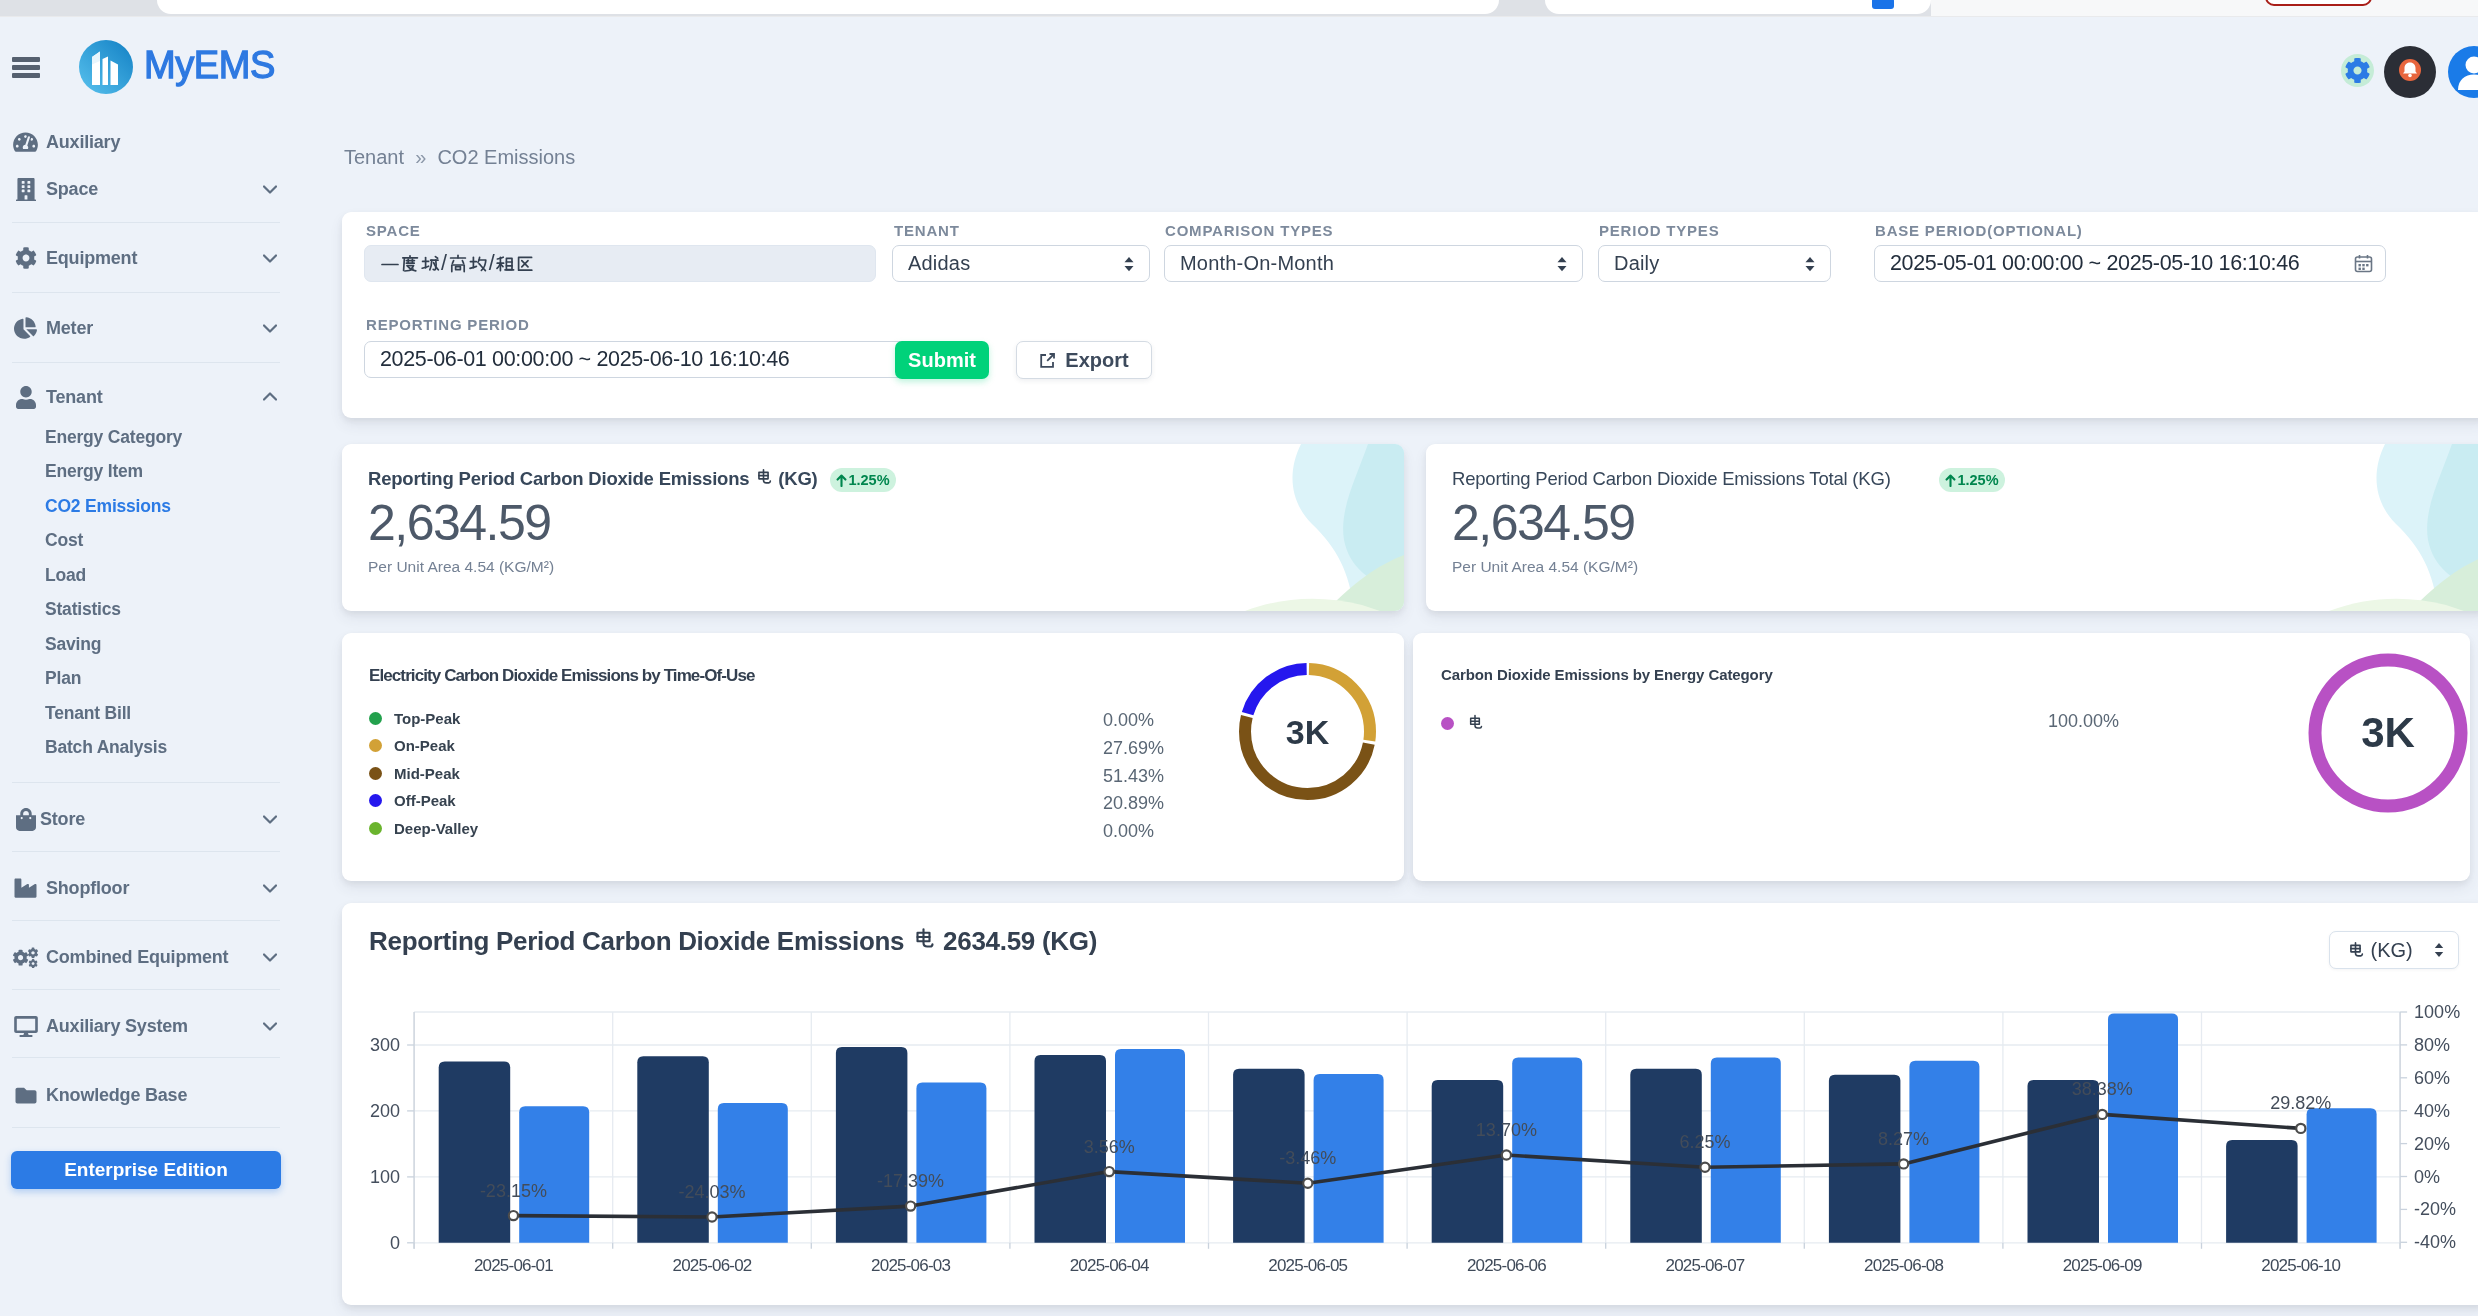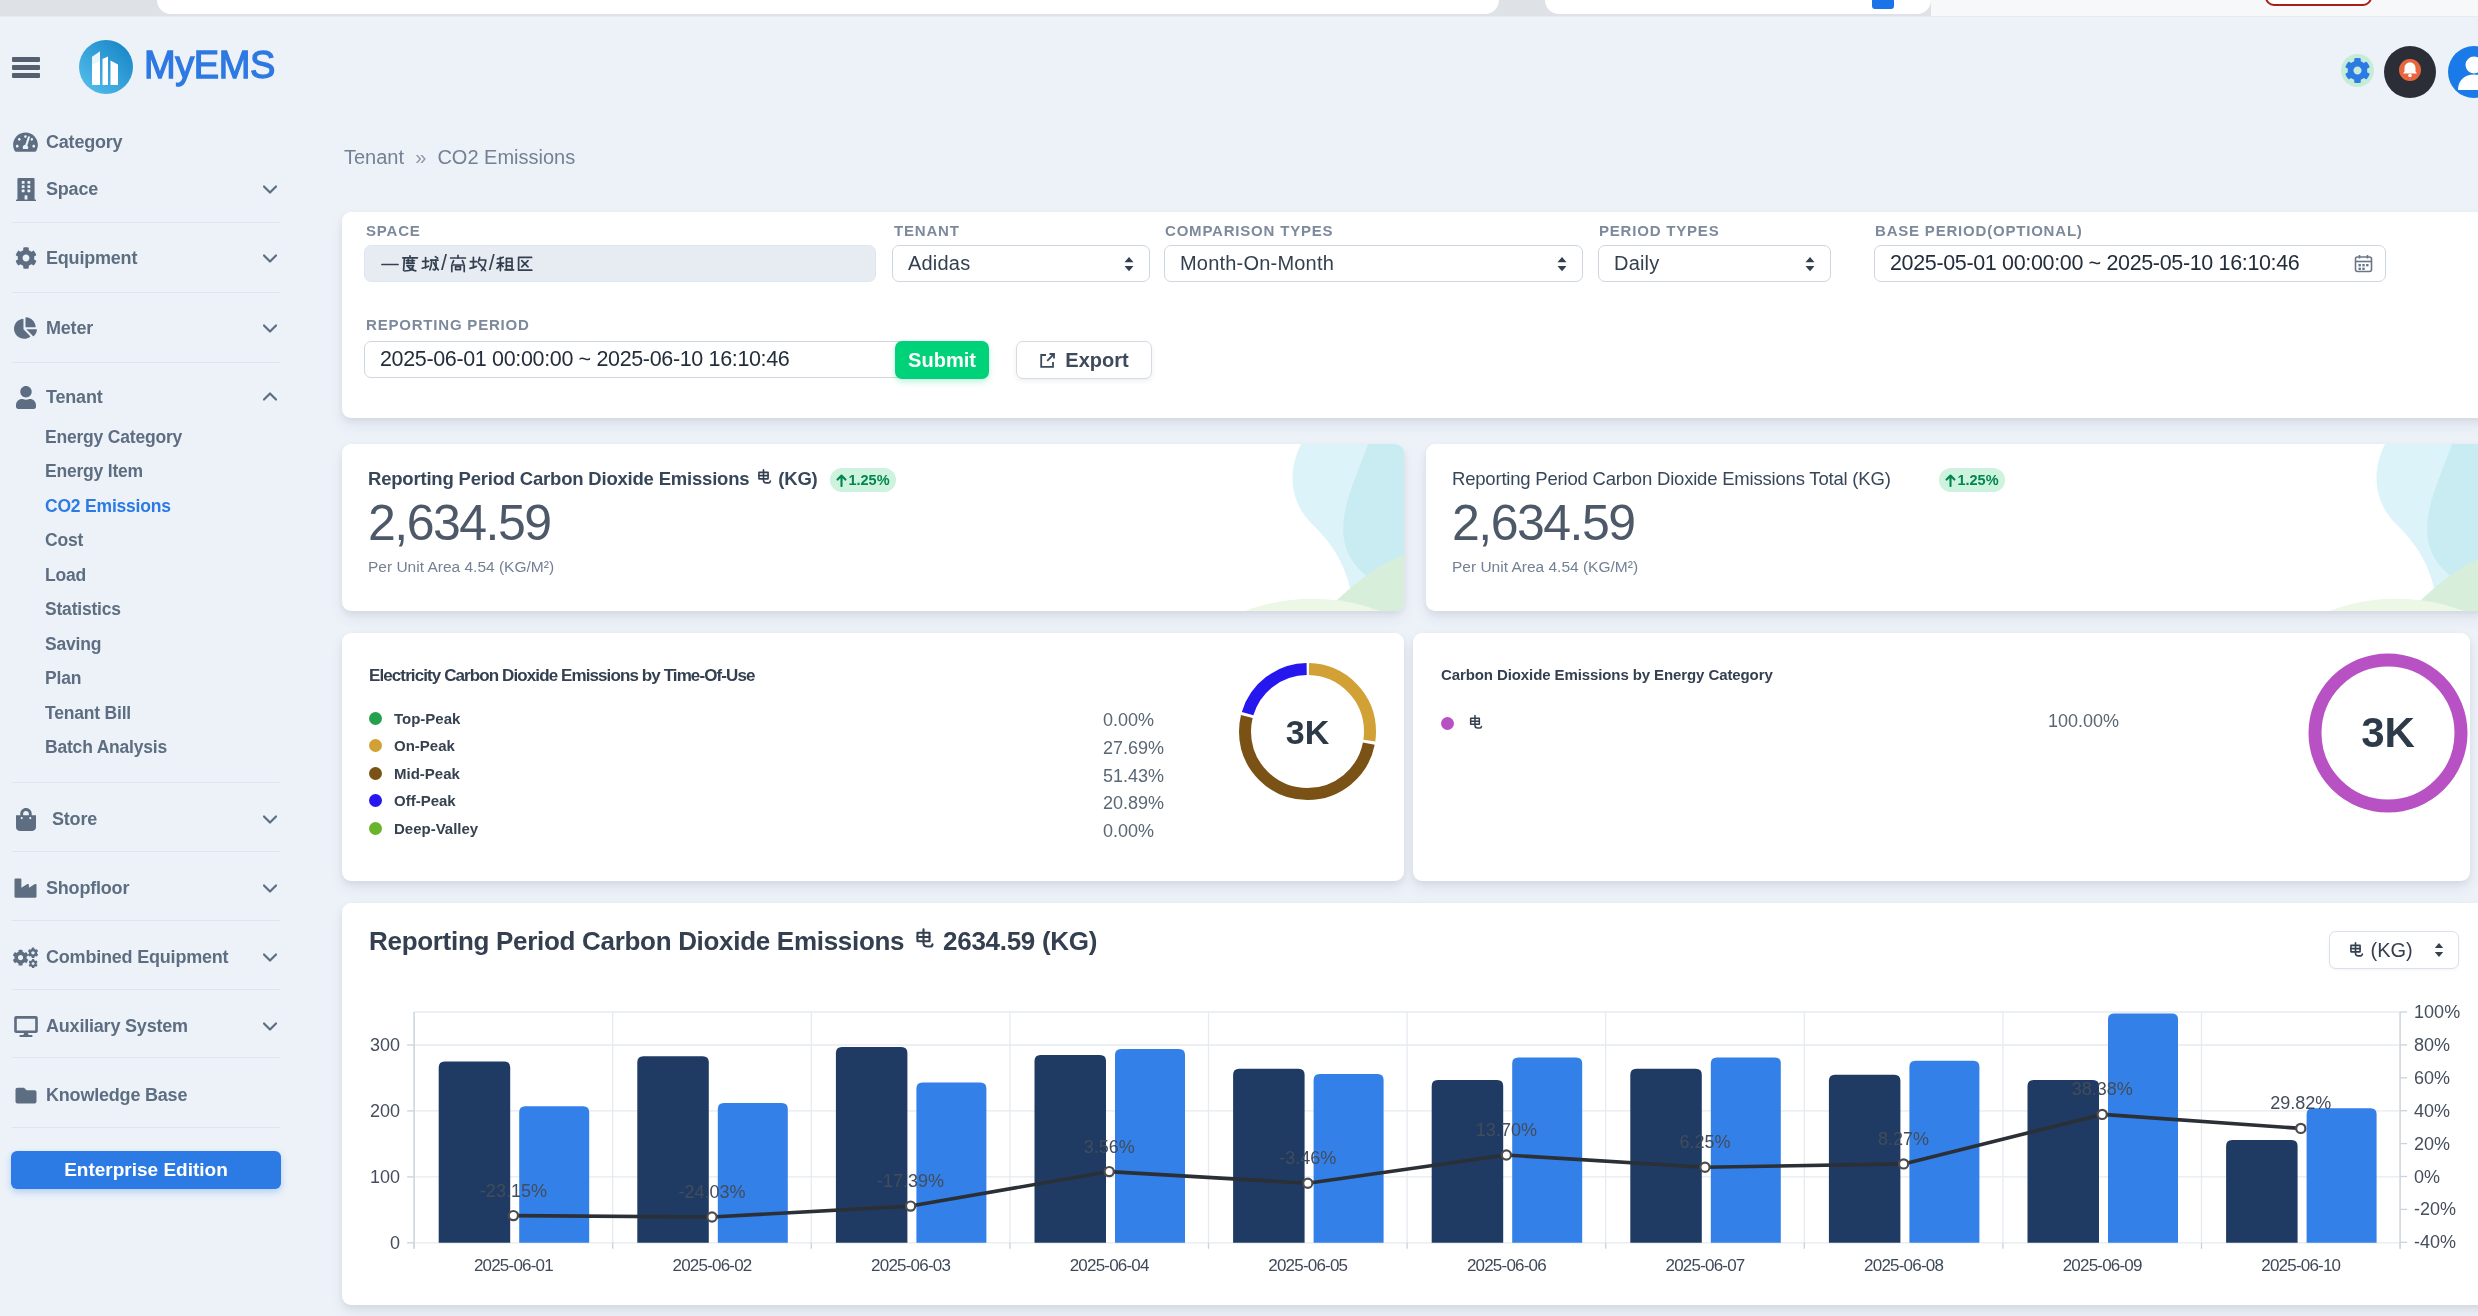--- a/index.html
+++ b/index.html
@@ -140,21 +140,21 @@
   <path d="M10,44 c0,-10 7,-15.5 16,-15.5 s16,5.5 16,15.5 z" fill="#fff"></path>
 </svg>
 
 <div id="nav">
     <div class="navitem" style="top:142px;height:0;align-items:center">
       <div style="width:27px;display:flex;justify-content:center;align-items:center">
         <svg width="25" height="22" viewBox="0 0 576 512">
           <path fill="#5e6e82" d="M288 32C128.94 32 0 160.94 0 320c0 52.8 14.25 102.26 39.06 144.8 5.61 9.62 16.3 15.2 27.44 15.2h443c11.14 0 21.83-5.58 27.44-15.2C561.75 422.26 576 372.8 576 320c0-159.06-128.94-288-288-288zm0 64c14.71 0 26.58 10.13 30.32 23.65-1.11 2.26-2.64 4.23-3.45 6.67l-9.22 27.67c-5.13 3.49-10.97 6.01-17.64 6.01-17.67 0-32-14.33-32-32S270.33 96 288 96zM96 384c-17.67 0-32-14.33-32-32s14.33-32 32-32 32 14.33 32 32-14.33 32-32 32zm48-160c-17.67 0-32-14.33-32-32s14.33-32 32-32 32 14.33 32 32-14.33 32-32 32zm246.77-72.41l-61.33 184C343.13 347.33 352 364.54 352 384c0 11.72-3.38 22.55-8.88 32H232.88c-5.5-9.45-8.88-20.28-8.88-32 0-33.94 26.5-61.43 59.9-63.59l61.34-184.01c4.17-12.56 17.73-19.45 30.36-15.17 12.57 4.19 19.35 17.79 15.17 30.36zm14.66 57.2l15.52-46.55c3.47-1.29 7.13-2.23 11.05-2.23 17.67 0 32 14.33 32 32s-14.33 32-32 32c-11.38-.01-21.25-6.1-26.57-15.22zM480 384c-17.67 0-32-14.33-32-32s14.33-32 32-32 32 14.33 32 32-14.33 32-32 32z"></path>
         </svg>
       </div>
-      <div class="lbl" style="margin-left:7px">Category</div>
+      <div class="lbl" style="margin-left:7px">Auxiliary</div>
     </div>
 <div class="navitem" style="top:189px;height:0;align-items:center">
       <div style="width:27px;display:flex;justify-content:center;align-items:center">
         <svg width="20" height="23" viewBox="0 0 448 512">
           <path fill="#5e6e82" d="M436 480h-20V24c0-13.255-10.745-24-24-24H56C42.745 0 32 10.745 32 24v456H12c-6.627 0-12 5.373-12 12v20h448v-20c0-6.627-5.373-12-12-12zM128 76c0-6.627 5.373-12 12-12h40c6.627 0 12 5.373 12 12v40c0 6.627-5.373 12-12 12h-40c-6.627 0-12-5.373-12-12V76zm0 96c0-6.627 5.373-12 12-12h40c6.627 0 12 5.373 12 12v40c0 6.627-5.373 12-12 12h-40c-6.627 0-12-5.373-12-12v-40zm52 148h-40c-6.627 0-12-5.373-12-12v-40c0-6.627 5.373-12 12-12h40c6.627 0 12 5.373 12 12v40c0 6.627-5.373 12-12 12zm76 160h-64v-84c0-6.627 5.373-12 12-12h40c6.627 0 12 5.373 12 12v84zm64-172c0 6.627-5.373 12-12 12h-40c-6.627 0-12-5.373-12-12v-40c0-6.627 5.373-12 12-12h40c6.627 0 12 5.373 12 12v40zm0-96c0 6.627-5.373 12-12 12h-40c-6.627 0-12-5.373-12-12v-40c0-6.627 5.373-12 12-12h40c6.627 0 12 5.373 12 12v40zm0-96c0 6.627-5.373 12-12 12h-40c-6.627 0-12-5.373-12-12V76c0-6.627 5.373-12 12-12h40c6.627 0 12 5.373 12 12v40z"></path>
         </svg>
       </div>
       <div class="lbl" style="margin-left:7px">Space</div>
     </div>
 <svg class="chev" style="left:263px;top:182px" width="14" height="14" viewBox="0 0 14 14">
@@ -206,21 +206,21 @@
 <div class="subitem" style="top:668px;color:#5e6e82">Plan</div>
 <div class="subitem" style="top:703px;color:#5e6e82">Tenant Bill</div>
 <div class="subitem" style="top:737px;color:#5e6e82">Batch Analysis</div>
 <div class="divider" style="top:782px"></div>
 <div class="navitem" style="top:819px;height:0;align-items:center">
       <div style="width:27px;display:flex;justify-content:center;align-items:center">
         <svg width="20" height="23" viewBox="0 0 448 512">
           <path fill="#5e6e82" d="M352 160v-32C352 57.42 294.579 0 224 0 153.42 0 96 57.42 96 128v32H0v272c0 44.183 35.817 80 80 80h288c44.183 0 80-35.817 80-80V160h-96zm-192-32c0-35.29 28.71-64 64-64s64 28.71 64 64v32H160v-32zm160 120c-13.255 0-24-10.745-24-24s10.745-24 24-24 24 10.745 24 24-10.745 24-24 24zm-192 0c-13.255 0-24-10.745-24-24s10.745-24 24-24 24 10.745 24 24-10.745 24-24 24z"></path>
         </svg>
       </div>
-      <div class="lbl" style="margin-left:13px">Store</div>
+      <div class="lbl" style="margin-left:1px">Store</div>
     </div>
 <svg class="chev" style="left:263px;top:812px" width="14" height="14" viewBox="0 0 14 14">
       <polyline points="1,4.5 7,10.5 13,4.5" fill="none" stroke="#5e6e82" stroke-width="2.2" stroke-linecap="round" stroke-linejoin="round"></polyline>
     </svg>
 <div class="divider" style="top:851px"></div>
 <div class="navitem" style="top:888px;height:0;align-items:center">
       <div style="width:27px;display:flex;justify-content:center;align-items:center">
         <svg width="23" height="22" viewBox="0 0 512 512">
           <path fill="#5e6e82" d="M475.115 163.781L336 252.309v-68.28c0-18.916-20.931-30.399-36.885-20.248L160 252.309V56c0-13.255-10.745-24-24-24H24C10.745 32 0 42.745 0 56v400c0 13.255 10.745 24 24 24h464c13.255 0 24-10.745 24-24V184.029c0-18.917-20.931-30.399-36.885-20.248z"></path>
         </svg>

